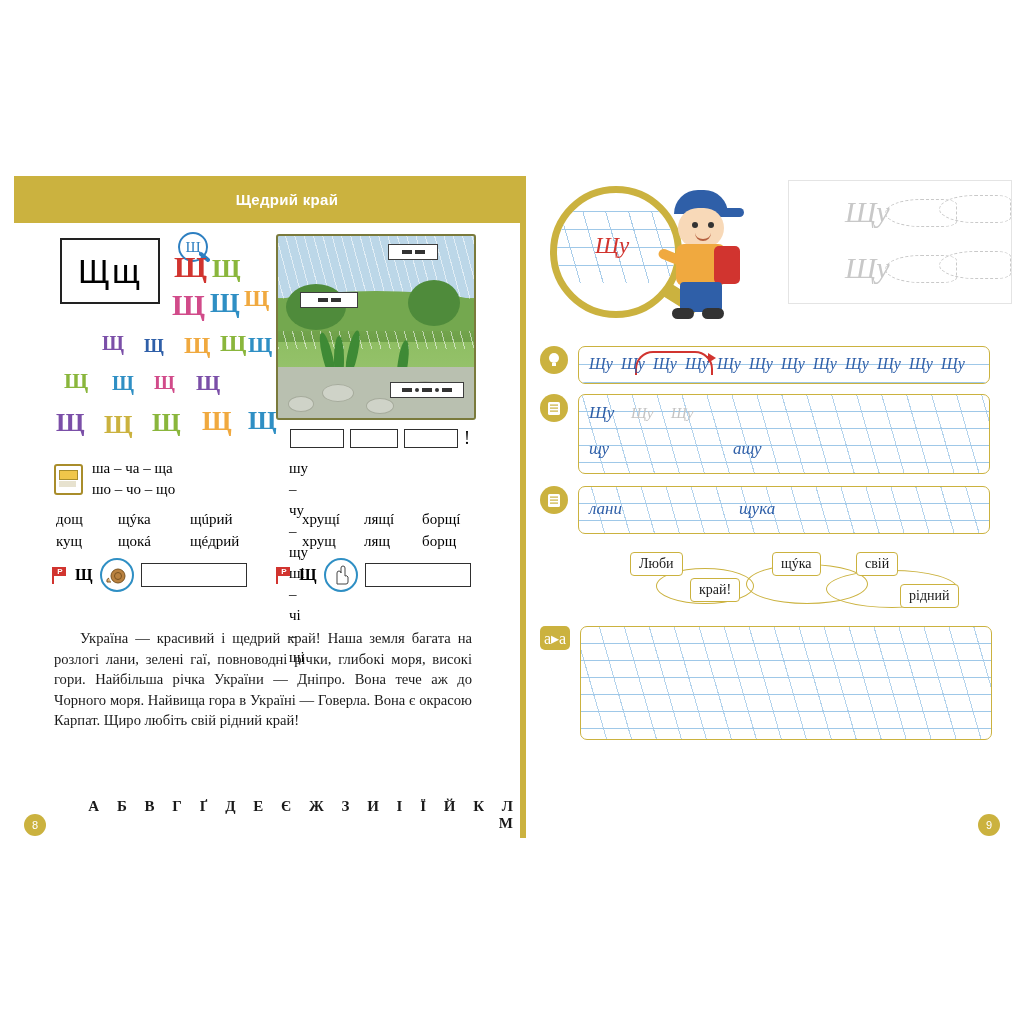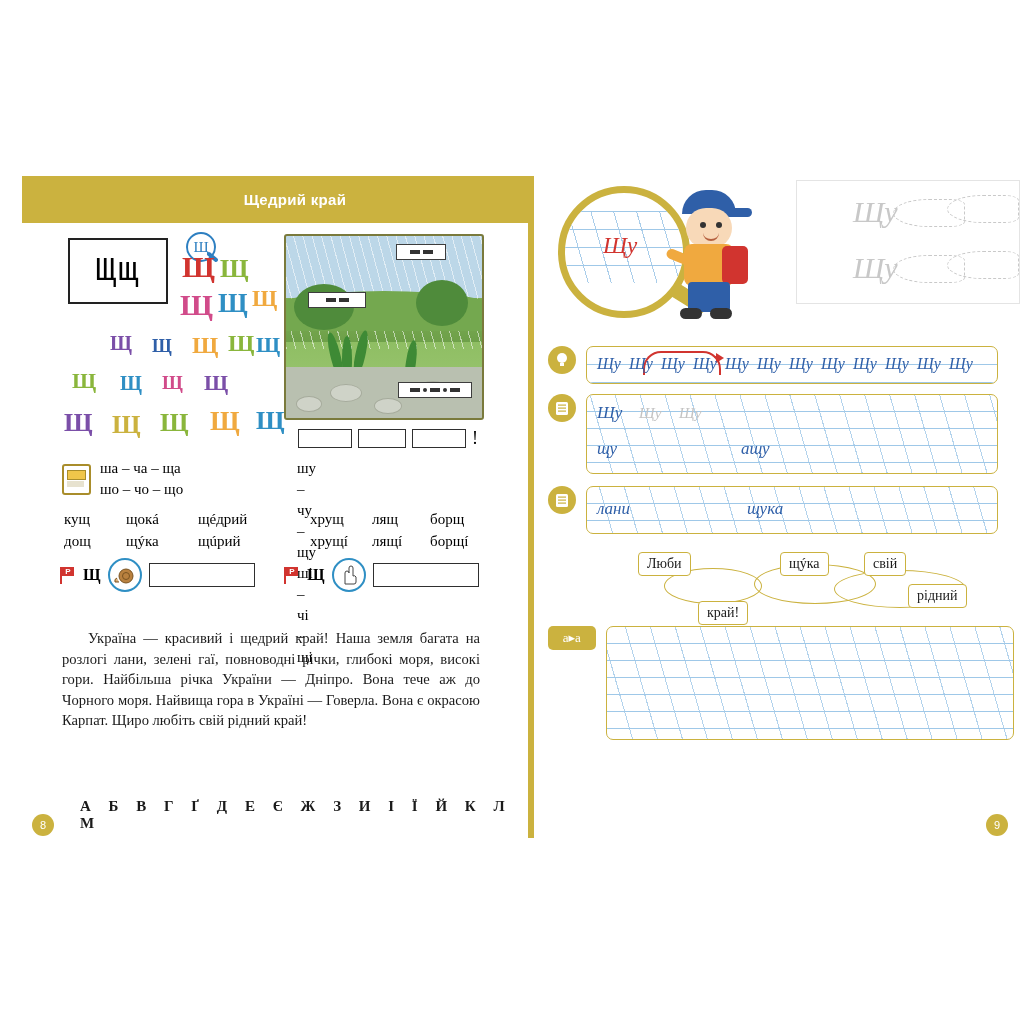--- a/index.html
+++ b/index.html
@@ -14,21 +14,21 @@
     overflow: hidden;
   }
   .page {
     position: absolute;
     left: 0; top: 0;
     width: 1024px; height: 1024px;
     background: #ffffff;
   }
   .spread {
     position: absolute;
-    left: 22px;
+    left: 14px;
     top: 176px;
     width: 996px;
     height: 662px;
     background: #f9a8d4;
     display: flex;
   }
   .left-page {
     position: relative;
     width: 506px;
     height: 662px;
@@ -57,21 +57,21 @@
     justify-content: center;
     letter-spacing: .3px;
   }
   .title-bar .tb-inner { padding-left: 40px; }
   .letter-box {
     position: absolute;
     left: 46px; top: 62px;
     width: 96px; height: 62px;
     border: 2px solid #222;
     display: flex; align-items: center; justify-content: center;
-    font-family: Liberation Mono, monospace;
+    font-family: Liberation Sans, sans-serif;
     font-size: 34px;
     letter-spacing: 2px;
   }
   .magnif-small {
     position: absolute;
     left: 164px; top: 56px;
     width: 34px; height: 34px;
   }
   .magnif-small .circ {
     width: 26px; height: 26px; border-radius: 50%;
@@ -230,21 +230,21 @@
   }
   .alpha-row {
     position: absolute;
     bottom: 6px;
     font-family: "Liberation Serif", serif;
     font-size: 15px;
     font-weight: bold;
     letter-spacing: 7px;
     color: #1a1a1a;
   }
-  .alpha-left { left: 58px; }
+  .alpha-left { left: 58px; text-align: right; }
   .alpha-right { left: 44px; }
   .pg-num {
     position: absolute;
     bottom: 2px;
     width: 22px; height: 22px; border-radius: 50%;
     background: #cbb23f; color: #fff;
     font-size: 11px;
     display: flex; align-items: center; justify-content: center;
   }
   .pg-left { left: 10px; }
@@ -369,22 +369,22 @@
     padding: 3px 8px;
     color: #1a1a1a;
   }
   .loop {
     position: absolute;
     border: 1.5px solid #cbb23f;
     border-radius: 50%;
     background: transparent;
   }
   .aa-bullet {
-    width: 48px; height: 24px; border-radius: 5px; background: #cbb23f;
-    color: #fff; font-family: "Liberation Serif", serif; font-size: 13px;
+    width: 30px; height: 24px; border-radius: 5px; background: #cbb23f;
+    color: #fff; font-family: "Liberation Serif", serif; font-size: 16px;
     display: flex; align-items: center; justify-content: center; gap: 2px;
   }
 </style>
 </head>
 <body>
 
 <div class="page">
   <div class="spread">
 
     <div class="left-page">
@@ -467,34 +467,34 @@
         <div class="col2">
           <div>шу – чу – щу</div>
           <div>ші – чі – щі</div>
         </div>
       </div>
 
       <div class="words">
         <table>
           <tbody>
               <tr>
+            <td class="c1">дощ</td>
+            <td class="c2">щýка</td>
+            <td class="c3">щúрий</td>
+            <td class="c4">хрущí</td>
+            <td class="c5">лящí</td>
+            <td class="c6">борщí</td>
+          </tr>
+          <tr>
             <td class="c1">кущ</td>
             <td class="c2">щокá</td>
             <td class="c3">щéдрий</td>
             <td class="c4">хрущ</td>
             <td class="c5">лящ</td>
             <td class="c6">борщ</td>
-          </tr>
-          <tr>
-            <td class="c1">дощ</td>
-            <td class="c2">щýка</td>
-            <td class="c3">щúрий</td>
-            <td class="c4">хрущí</td>
-            <td class="c5">лящí</td>
-            <td class="c6">борщí</td>
           </tr>
         </tbody>
           </table>
       </div>
 
       <div class="task-row one">
         <div class="flag">
           <div class="pole"></div>
           <div class="cloth">
               <span>Р</span>
@@ -627,21 +627,21 @@
           <div class="cursive-txt" style="left:10px; top:12px; font-size:17px;">лани</div>
           <div class="cursive-txt" style="left:160px; top:12px; font-size:17px;">щука</div>
         </div>
       </div>
 
       <div class="chain" style="left:86px; top:376px; width:400px; height:70px;">
         <div class="loop" style="left:44px; top:16px; width:96px; height:34px;"></div>
         <div class="loop" style="left:134px; top:12px; width:120px; height:38px;"></div>
         <div class="loop" style="left:214px; top:18px; width:130px; height:36px;"></div>
         <div class="chip" style="left:18px; top:0;">Люби</div>
-        <div class="chip" style="left:78px; top:26px;margin-top:23px;">край!</div>
+        <div class="chip" style="left:78px; top:26px;">край!</div>
         <div class="chip" style="left:160px; top:0;">щýка</div>
         <div class="chip" style="left:244px; top:0;">свій</div>
         <div class="chip" style="left:288px; top:32px;">рідний</div>
       </div>
 
       <div class="r-row" style="left:14px; top:450px; width:466px;">
         <div class="aa-bullet">а▸а</div>
         <div class="lined-box" style="margin-left:10px; width:410px; height:112px;">
           <div class="rule-lines"></div>
           <div class="rule-slants"></div>

